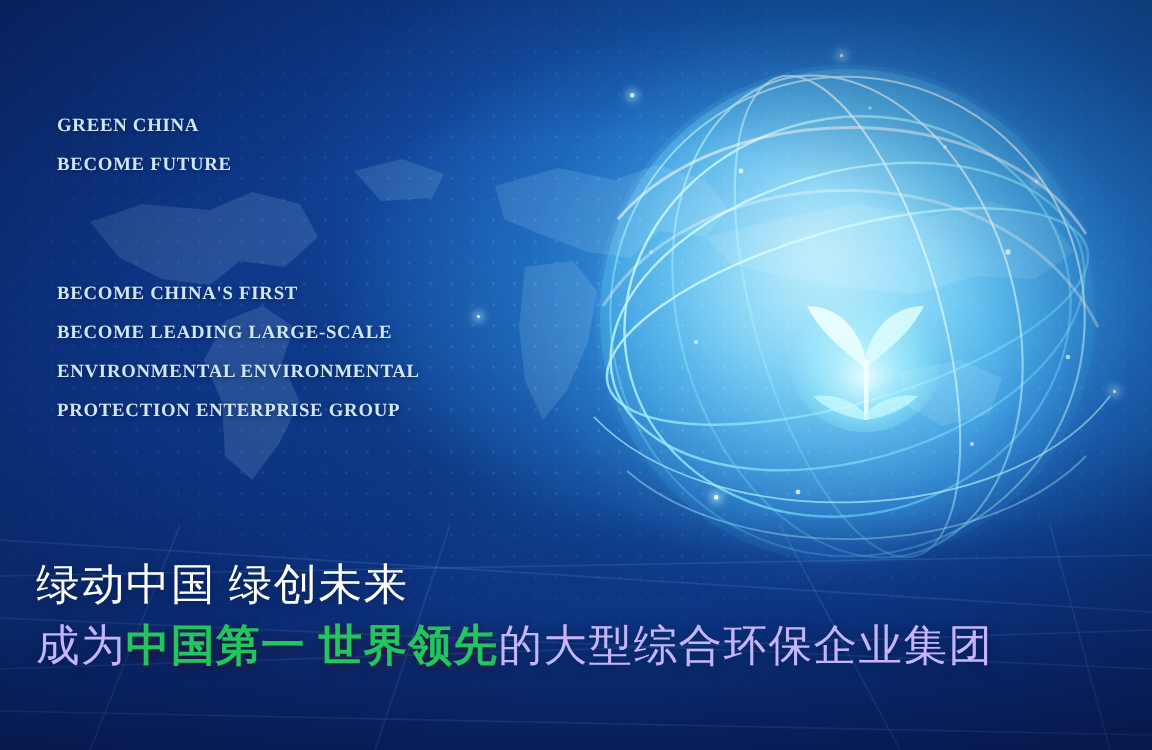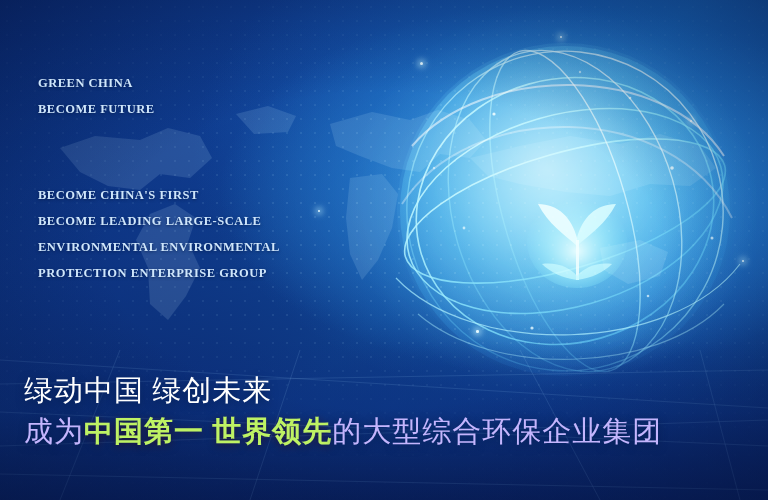--- a/index.html
+++ b/index.html
@@ -146,21 +146,21 @@
     letter-spacing: 1px;
     white-space: nowrap;
   }
   .cn-line2 {
     font-size: 29px;
     line-height: 42px;
     letter-spacing: 1px;
     white-space: nowrap;
   }
   .cn-red {
-    color: #bef264;
+    color: #22c55e;
     font-weight: bold;
     text-shadow: 0 2px 8px rgba(60,0,0,0.55);
     text-align: right;
   }
   .cn-white-strong { color: #c4b5fd; }
 
   
   .spark {
     position: absolute;
     border-radius: 50%;

